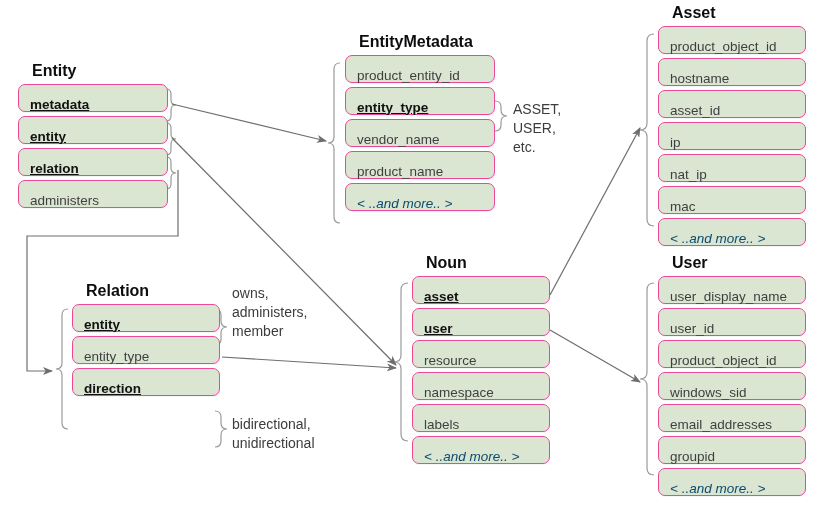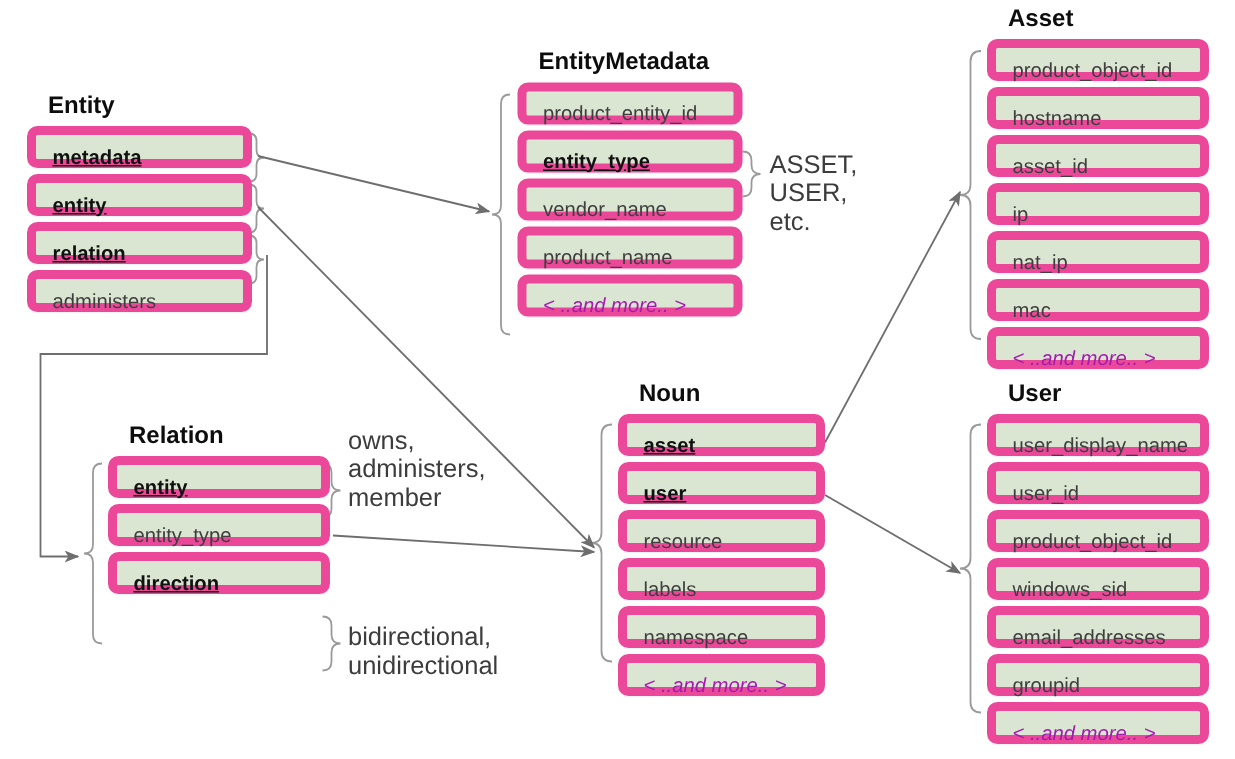--- a/index.html
+++ b/index.html
@@ -29,44 +29,44 @@
     color:#0d0d0d;
     line-height:18px;
     margin:0 0 4px 14px;
     white-space:nowrap;
   }
   .fields{ position:relative; }
   .field{
     box-sizing:border-box;
     height:28px;
     margin-bottom:4px;
-    border:6px solid #ec4899;
+    border:1px solid #ec4899;
     border-radius:7px;
     background:#dbe6d2;
     display:flex;
     align-items:center;
     padding:12px 0 0 11px;
     font-size:13.5px;
     color:#3f3f3f;
     white-space:nowrap;
     box-shadow:0 1px 0 rgba(0,0,0,0.04);
   }
   .field.key{
     font-weight:bold;
     color:#111111;
     text-decoration:underline;
   }
   .field.more{
     font-style:italic;
-    color:#a21caf;
+    color:#0c4a6e;
   }
   
   .note{
     position:absolute;
-    font-size:17px;
+    font-size:14px;
     color:#3c3c3c;
     line-height:19px;
     white-space:pre-line;
   }
 </style>
 </head>
 <body>
 
 <div id="canvas">
 
@@ -170,22 +170,22 @@
   <div class="note" style="left:232px; top:284px;">owns,
 administers,
 member</div>
 
   <div class="grp" style="left:412px; top:254px; width:138px;">
     <div class="grp-title">Noun</div>
     <div class="fields">
       <div class="field key">asset</div>
       <div class="field key">user</div>
       <div class="field">resource</div>
+      <div class="field">namespace</div>
       <div class="field">labels</div>
-      <div class="field">namespace</div>
       <div class="field more">&lt; ..and more.. &gt;</div>
     </div>
   </div>
 
   <div class="grp" style="left:658px; top:254px; width:148px;">
     <div class="grp-title">User</div>
     <div class="fields">
       <div class="field">user_display_name</div>
       <div class="field">user_id</div>
       <div class="field">product_object_id</div>

